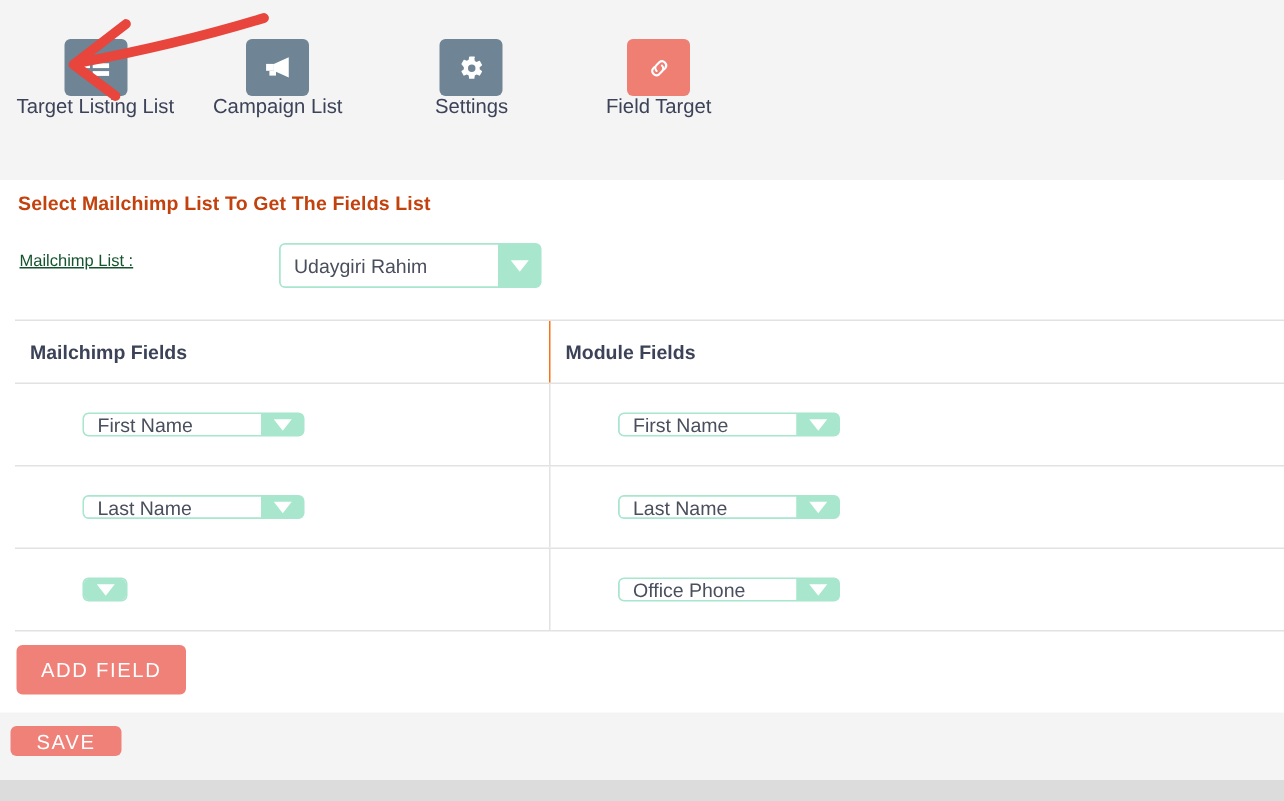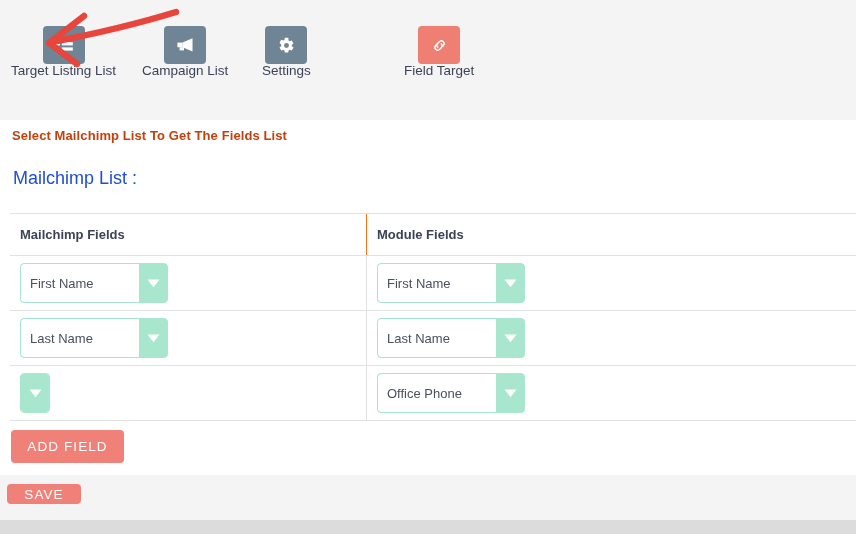--- a/index.html
+++ b/index.html
@@ -87,22 +87,23 @@
   .select-row {
     position: absolute;
     top: 42px; left: 13px;
     width: 830px;
     height: 46px;
   }
 
   .select-row-label {
     position: absolute;
     top: 6px; left: 0;
-    font-size: 18px;
-    color: #1d4ed8;
+    font-size: 11px;
+    color: #14532d;
+    text-decoration: underline;
   }
 
   
   .dd {
     display: inline-flex;
     align-items: stretch;
     background: #a8e6ce;
     border: 1px solid #a8e6ce;
     border-radius: 4px;
     height: 28px;
@@ -165,21 +166,21 @@
   .trow.head .tcell { border-right: 1px solid #f97316; }
   .trow.head .tcell.c2 { border-right: 1px solid #e2e2e2; }
 
   .th-text {
     font-size: 13px;
     font-weight: bold;
     color: #3c4257;
   }
 
   .dd-field .dd-value { width: 118px; }
-  .dd-field { height: 40px; }
+  .dd-field { height: 16px; margin-left: 35px; }
 
   
   .btn {
     background: #ef8179;
     color: #ffffff;
     border: none;
     border-radius: 4px;
     font-family: "Liberation Sans", sans-serif;
     font-size: 13.5px;
     letter-spacing: 1.1px;
@@ -241,21 +242,21 @@
           <svg width="20" height="16" viewBox="0 0 20 16">
             <path d="M17.5 1.2 L7.5 5.6 L7.5 10.2 L17.5 14.6 Z" fill="#ffffff"></path>
             <rect x="2.4" y="5.6" width="5.2" height="4.6" fill="#ffffff"></rect>
             <rect x="4.6" y="10.2" width="4.4" height="3.2" fill="#ffffff"></rect>
           </svg>
         </span>
       </div>
       <div class="tool-label">Campaign List</div>
     </div>
 
-    <div class="tool-item" style="left:262px;">
+    <div class="tool-item" style="left:290px;">
       <div class="tool-tile">
         <span>
           <svg width="17" height="17" viewBox="0 0 24 24" fill="#ffffff">
             <path d="M19.43 12.98c.04-.32.07-.64.07-.98s-.03-.66-.07-.98l2.11-1.65a.5.5 0 0 0 .12-.64l-2-3.46a.5.5 0 0 0-.61-.22l-2.49 1a7.3 7.3 0 0 0-1.69-.98l-.38-2.65A.5.5 0 0 0 14 1h-4a.5.5 0 0 0-.49.42l-.38 2.65c-.61.25-1.17.58-1.69.98l-2.49-1a.5.5 0 0 0-.61.22l-2 3.46a.5.5 0 0 0 .12.64L4.57 11c-.04.32-.07.65-.07.98s.3.66.07.98l-2.11 1.65a.5.5 0 0 0-.12.64l2 3.46c.13.22.39.3.61.22l2.49-1c.52.4 1.08.73 1.69.98l.38 2.65c.4.24.25.42.49.42h4a.5.5 0 0 0 .49-.42l.38-2.65c.61-.25 1.17-.58 1.69-.98l2.49 1c.22.08.48 0 .61-.22l2-3.46a.5.5 0 0 0-.12-.64l-2.11-1.65zM12 15.5A3.5 3.5 0 1 1 12 8.5a3.5 3.5 0 0 1 0 7z"></path>
           </svg>
         </span>
       </div>
       <div class="tool-label">Settings</div>
     </div>
 
@@ -279,20 +280,28 @@
     </svg>
   </div>
 
   <div class="panel">
 
     <div class="panel-title">Select Mailchimp List To Get The Fields List</div>
 
     <div class="select-row">
       <div class="select-row-label">Mailchimp List :</div>
 
+      <div class="dd dd-mailchimp">
+        <div class="dd-value">Udaygiri Rahim</div>
+        <div class="dd-arrow">
+          <svg width="13" height="9" viewBox="0 0 13 9">
+            <path d="M0.5 0.5 H12.5 L6.5 8.2 Z" fill="#ffffff"></path>
+          </svg>
+        </div>
+      </div>
     </div>
 
     <div class="table">
 
       <div class="trow head">
         <div class="tcell c1">
           <span class="th-text">Mailchimp Fields</span>
         </div>
         <div class="tcell c2">
           <span class="th-text">Module Fields</span>

